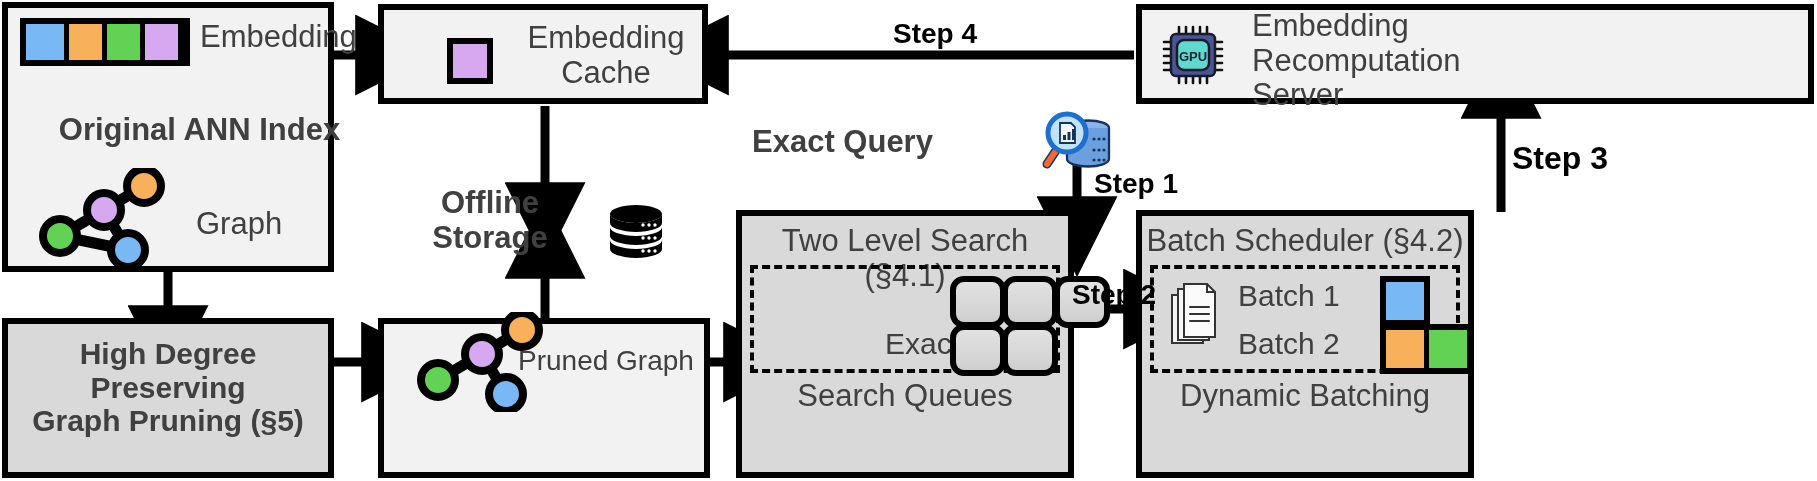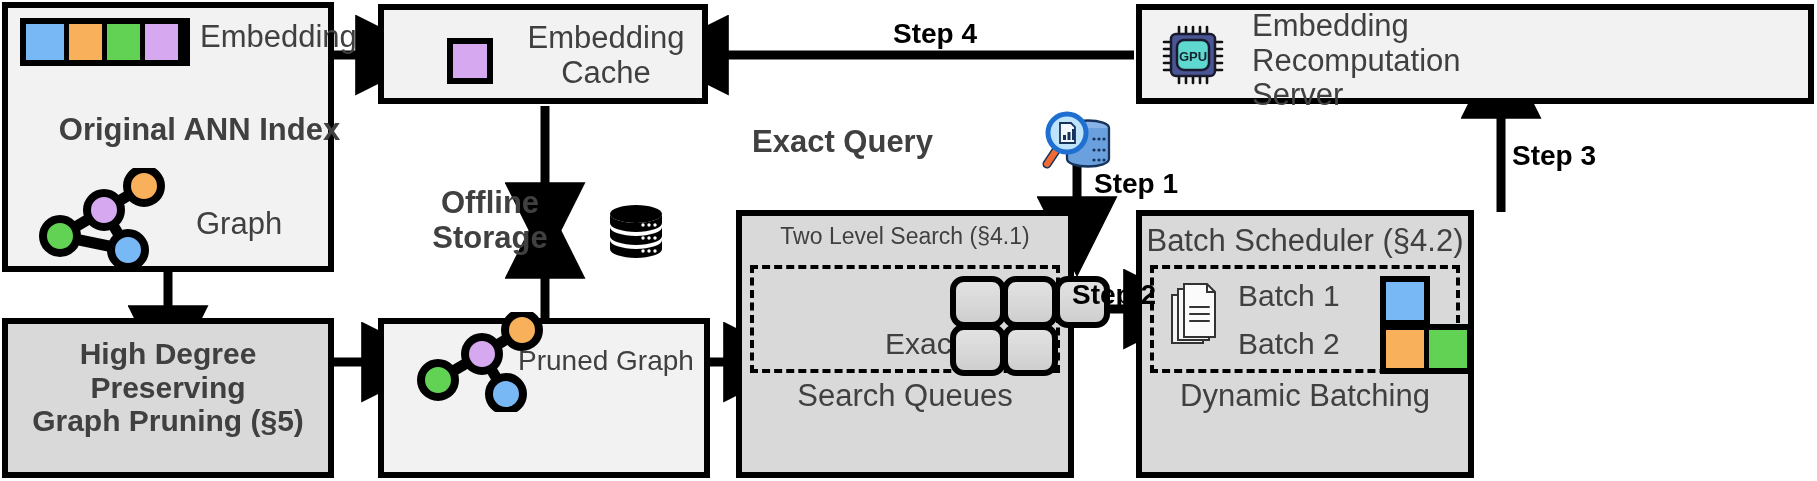--- a/index.html
+++ b/index.html
@@ -276,21 +276,21 @@
     <path d="M20,21 L31,21 L35,25 L35,41 L20,41 z" fill="#f2f8fd" stroke="#16335c" stroke-width="1.8"></path>
     <g fill="#16335c">
       <rect x="23" y="33" width="3" height="5"></rect>
       <rect x="27.5" y="30" width="3" height="8"></rect>
       <rect x="32" y="27" width="3" height="11"></rect>
     </g>
   </svg>
 
   <div class="box shaded" style="left:736px;top:210px;width:338px;height:268px;">
   </div>
-  <div class="label ctr" style="left:740px;top:224px;width:330px;font-size:23px;text-align:center;">Two Level Search (§4.1)</div>
+  <div class="label ctr" style="left:740px;top:224px;width:330px;font-size:31px;text-align:center;">Two Level Search (§4.1)</div>
 
   <div class="dashed" style="left:750px;top:265px;width:310px;height:108px;"></div>
 
   <div class="slots" style="left:950px;top:276px;">
     <span class="slot"></span>
     <span class="slot"></span>
     <span class="slot"></span>
   </div>
 
   <div class="label" style="left:830px;top:327px;width:130px;font-size:30px;text-align:right;">Exact</div>
@@ -327,16 +327,16 @@
   <div class="label" style="left:1238px;top:327px;width:160px;font-size:30px;">Batch 2</div>
   <div class="chip-row" style="left:1380px;top:324px;width:93px;height:50px;">
     <span style="width:38px;background:#f9b05a;"></span>
     <span style="width:38px;background:#62d254;"></span>
   </div>
 
   <div class="label ctr" style="left:1140px;top:379px;width:330px;font-size:31px;">Dynamic Batching</div>
 
   <div class="step" style="left:1094px;top:168px;font-size:28px;">Step 1</div>
   <div class="step" style="left:1072px;top:279px;font-size:28px;">Step 2</div>
-  <div class="step" style="left:1512px;top:140px;font-size:28px;">Step 3</div>
+  <div class="step" style="left:1512px;top:140px;font-size:32px;">Step 3</div>
   <div class="step" style="left:893px;top:18px;font-size:28px;">Step 4</div>
 
 </div>
 
 </body></html>

